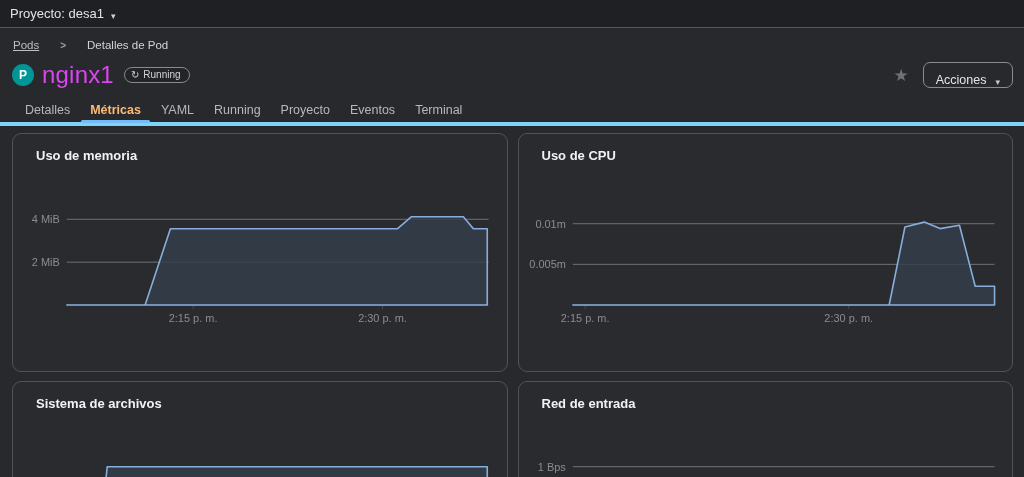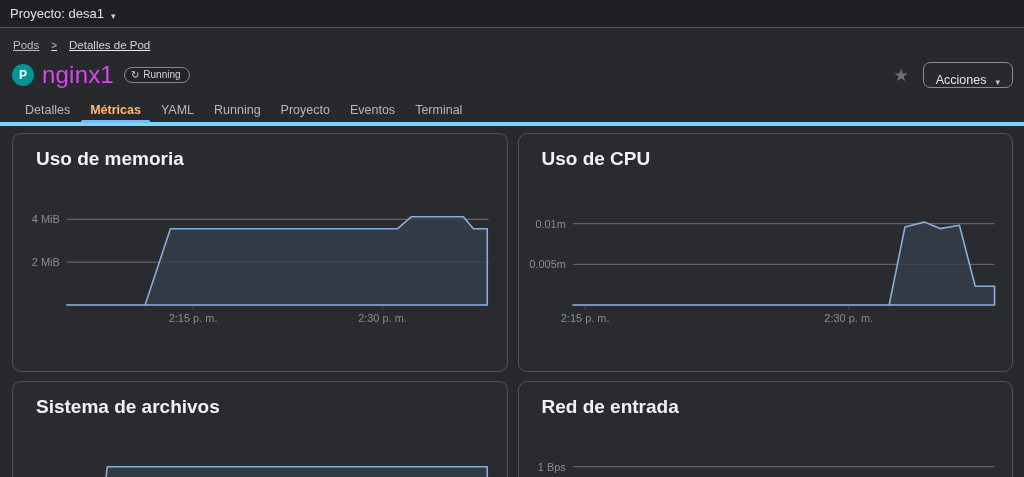--- a/index.html
+++ b/index.html
@@ -10,21 +10,21 @@
   }
   
   .masthead {
     position:absolute; top:0; left:0; right:0; height:28px;
     background:#1e2023; border-bottom:1px solid #55585c;
     display:flex; align-items:center; padding-left:10px;
   }
   .project-select { display:flex; align-items:flex-end; gap:7px; font-size:13px; color:#e2e3e5; cursor:pointer; }
   .project-select .caret { font-size:9px; color:#cfd1d3; }
   
-  .breadcrumb { position:absolute; top:39px; left:13px; display:flex; align-items:center; gap:12px; font-size:11.5px;text-decoration:underline; }
+  .breadcrumb { position:absolute; top:39px; left:13px; display:flex; align-items:center; gap:21px; font-size:11.5px; }
   .breadcrumb a { color:#bcbec1; text-decoration:underline; cursor:pointer; }
   .crumb-sep { color:#9a9da1; font-size:10px; font-weight:bold; }
   .crumb-current { color:#d2d3d5; }
   
   .title-row { position:absolute; top:60px; left:12px; right:11px; height:30px; display:flex; align-items:center; }
   .kind-badge {
     width:22px; height:22px; border-radius:50%; background:#009596; color:#fff;
     font-size:12px; font-weight:bold; display:flex; align-items:center; justify-content:center; flex:0 0 auto;
   }
   .pod-name { font-size:24px; font-weight:500; color:#d946ef; margin-left:8px; letter-spacing:.2px; }
@@ -58,21 +58,21 @@
   }
   
   .content {
     position:absolute; top:126px; left:0; right:0; bottom:0; overflow:hidden;
     padding:7px 11px 0 12px;
   }
   .card-grid { display:grid; grid-template-columns:1fr 1fr; grid-template-rows:239px 239px; gap:9px 10px; }
   .card {
     position:relative; background:#2a2b2f; border:1px solid #4f5257; border-radius:9px; overflow:hidden;
   }
-  .card-title { position:absolute; top:14px; left:23px; font-size:19px; font-weight:bold; color:#f1f2f4; }
+  .card-title { position:absolute; top:14px; left:23px; font-size:13px; font-weight:bold; color:#f1f2f4; }
   .chart { position:absolute; top:0; left:0; width:100%; height:239px; display:block; }
   svg text { font-family:"Liberation Sans", sans-serif; }
 </style>
 </head>
 <body>
 
 <div class="page">
 
   <div class="masthead">
     <div class="project-select">

